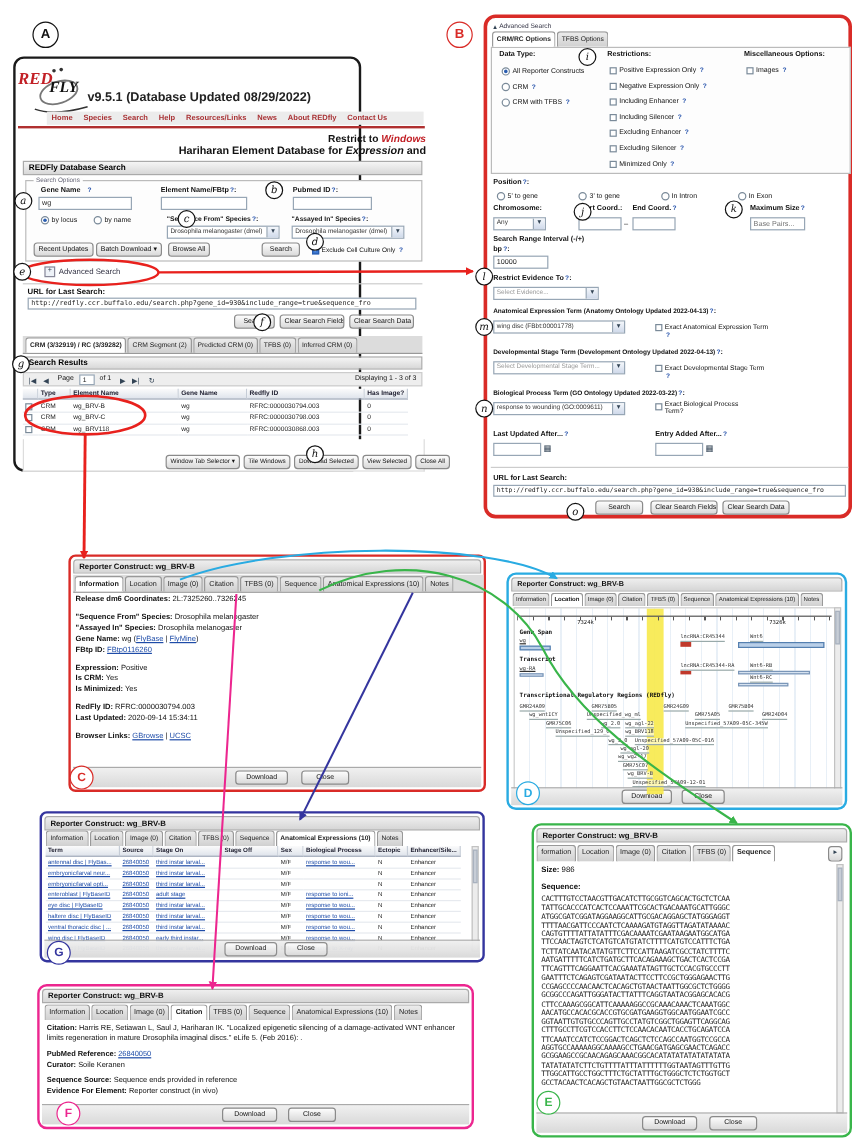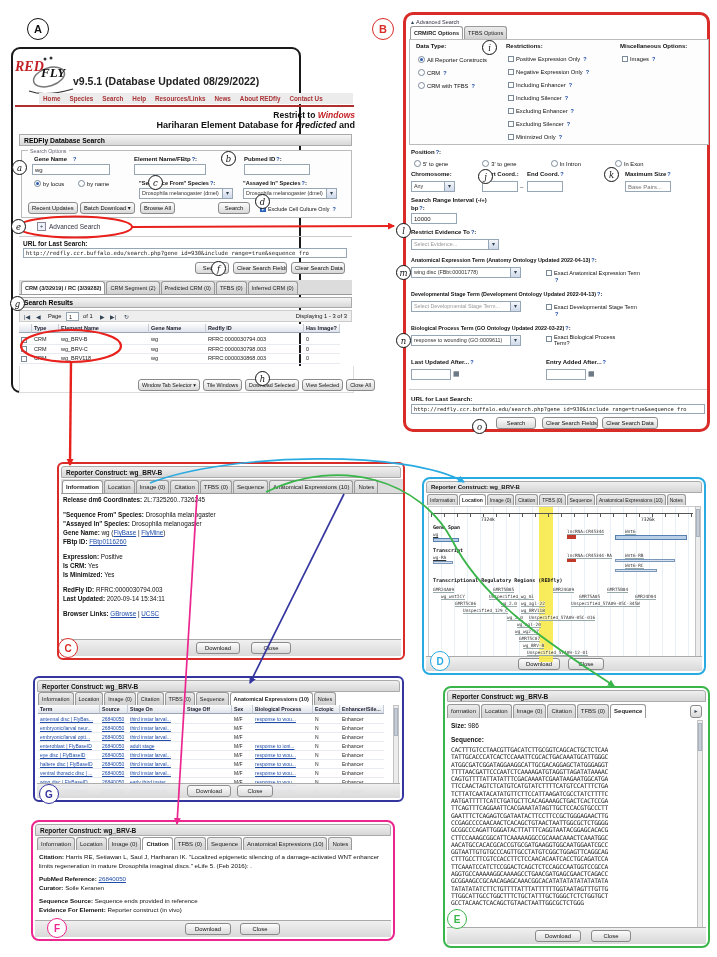--- a/index.html
+++ b/index.html
@@ -108,21 +108,21 @@
       <span class="navitem">Resources/Links</span>
       <span class="navitem">News</span>
       <span class="navitem">About REDfly</span>
       <span class="navitem">Contact Us</span>
   </div>
   <div class="abs" style="left:2px;top:56px;width:339px;height:2px;background:#b03030"></div>
   <div class="abs" style="left:60px;top:61px;width:282px;text-align:right;font-size:8.5px;font-weight:bold;color:#111">
     <span>Restrict to </span><span style="color:#c22026;font-style:italic">Windows</span>
   </div>
   <div class="abs" style="left:40px;top:71px;width:302px;text-align:right;font-size:9px;font-weight:bold;color:#111">
-    <span>Hariharan Element Database for </span><span style="font-style:italic">Predicted</span><span> and</span>
+    <span>Hariharan Element Database for </span><span style="font-style:italic">Expression</span><span> and</span>
   </div>
   <div class="abs" style="left:6px;top:85px;width:333px;height:12px;background:linear-gradient(#f5f5f5,#d8d8d8);
        border:1px solid #aaa;box-sizing:border-box;font-size:6.8px;font-weight:bold;line-height:11px;padding-left:4px">REDFly Database Search</div>
 
   <div class="abs" style="left:8px;top:101px;width:329px;height:66px;border:1px solid #bbb;background:#fdfdfd">
     <span class="abs" style="left:6px;top:-3px;font-size:5.3px;color:#667;background:#fdfdfd;padding:0 2px">Search Options</span>
     <span class="lbl" style="left:12px;top:5px"><span>Gene Name</span></span>
       <span class="abs q" style="left:50px;top:5px"></span>
     <input class="inp" style="left: 10px; top: 13px; width: 78px;" value="wg">
     <span class="abs optrow on" style="left:12px;top:26px">

